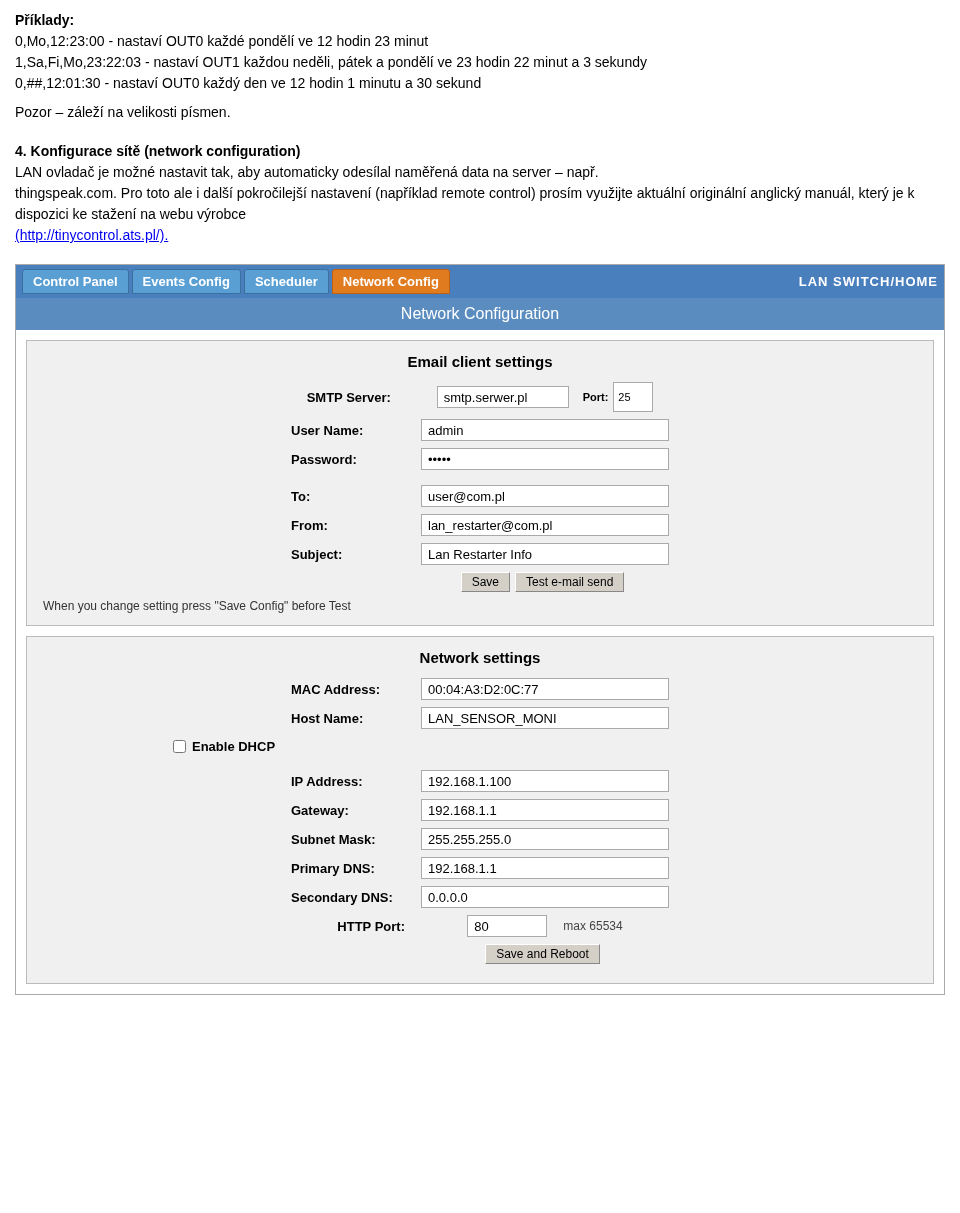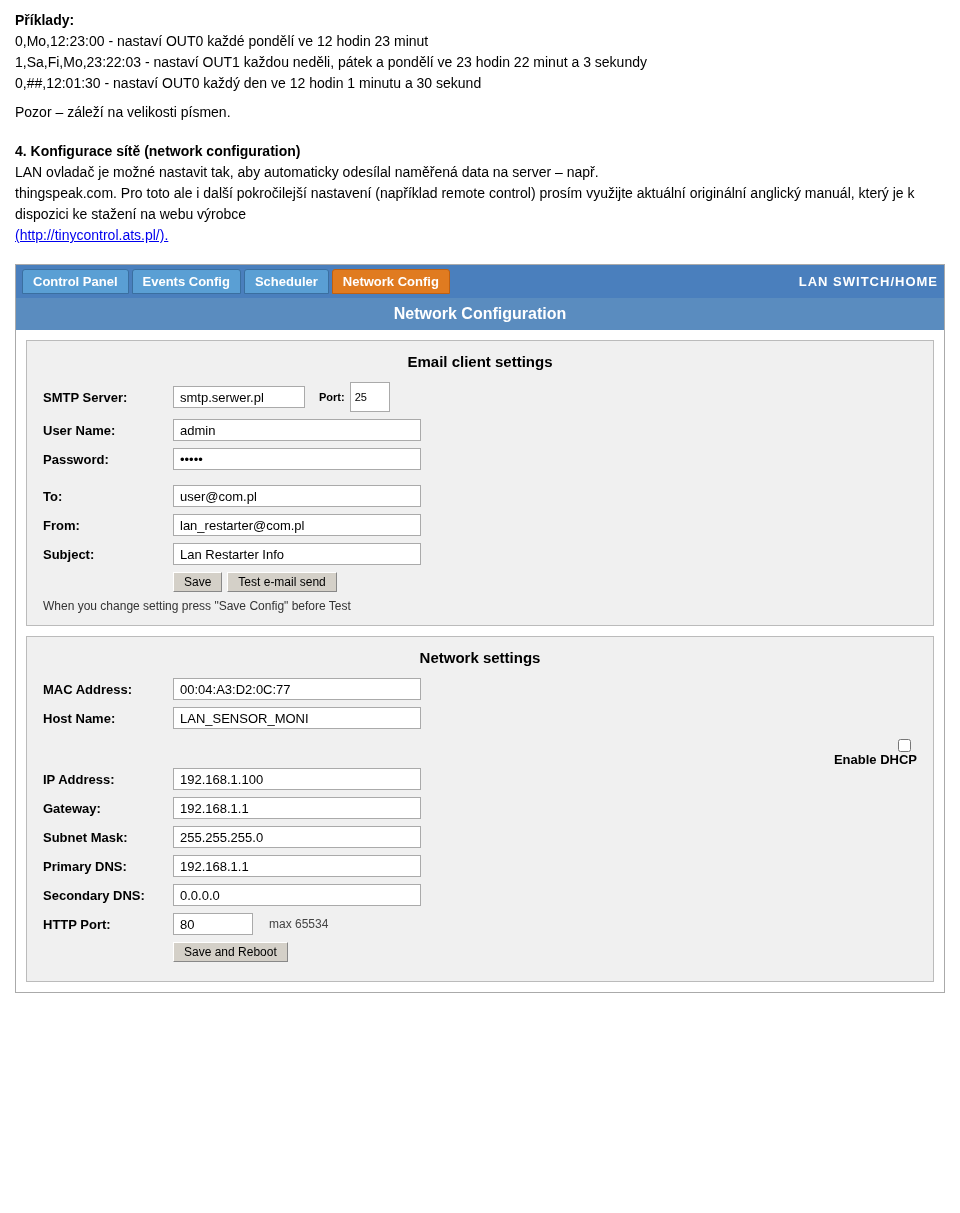--- a/index.html
+++ b/index.html
@@ -52,21 +52,21 @@
       font-weight: bold;
       font-size: 13px;
       letter-spacing: 1px;
     }
 
     
     .section-header {
       background: #5a8cbf;
       color: #fff;
       text-align: center;
-      font-weight: bold;
+      font-weight: normal;
       font-size: 16px;
       padding: 7px;
       margin-bottom: 0;
     }
 
     
     .panel-outer {
       border: 1px solid #aaa;
       margin-bottom: 18px;
     }
@@ -83,20 +83,21 @@
       text-align: center;
       font-weight: bold;
       font-size: 15px;
       margin-bottom: 12px;
     }
 
     .form-row {
       display: flex;
       align-items: center;
       margin-bottom: 7px;
+      justify-content: center;
     }
     .form-label {
       font-weight: bold;
       min-width: 130px;
       font-size: 13px;
     }
     .form-input {
       border: 1px solid #aaa;
       background: #fff;
       padding: 2px 6px;
@@ -135,23 +136,22 @@
 
     .note-text {
       font-size: 12px;
       margin-top: 6px;
       color: #333;
     }
 
     
     .checkbox-row {
       display: flex;
-      align-items: flex-end;
-      margin: 10px 0 1px 0;
-      flex-direction: column;
+      align-items: center;
+      margin: 10px 0 16px 0;
     }
     .checkbox-row input[type=checkbox] {
       margin-right: 6px;
     }
     .checkbox-label {
       font-weight: bold;
       font-size: 13px;
     }
 
     .max-label {

